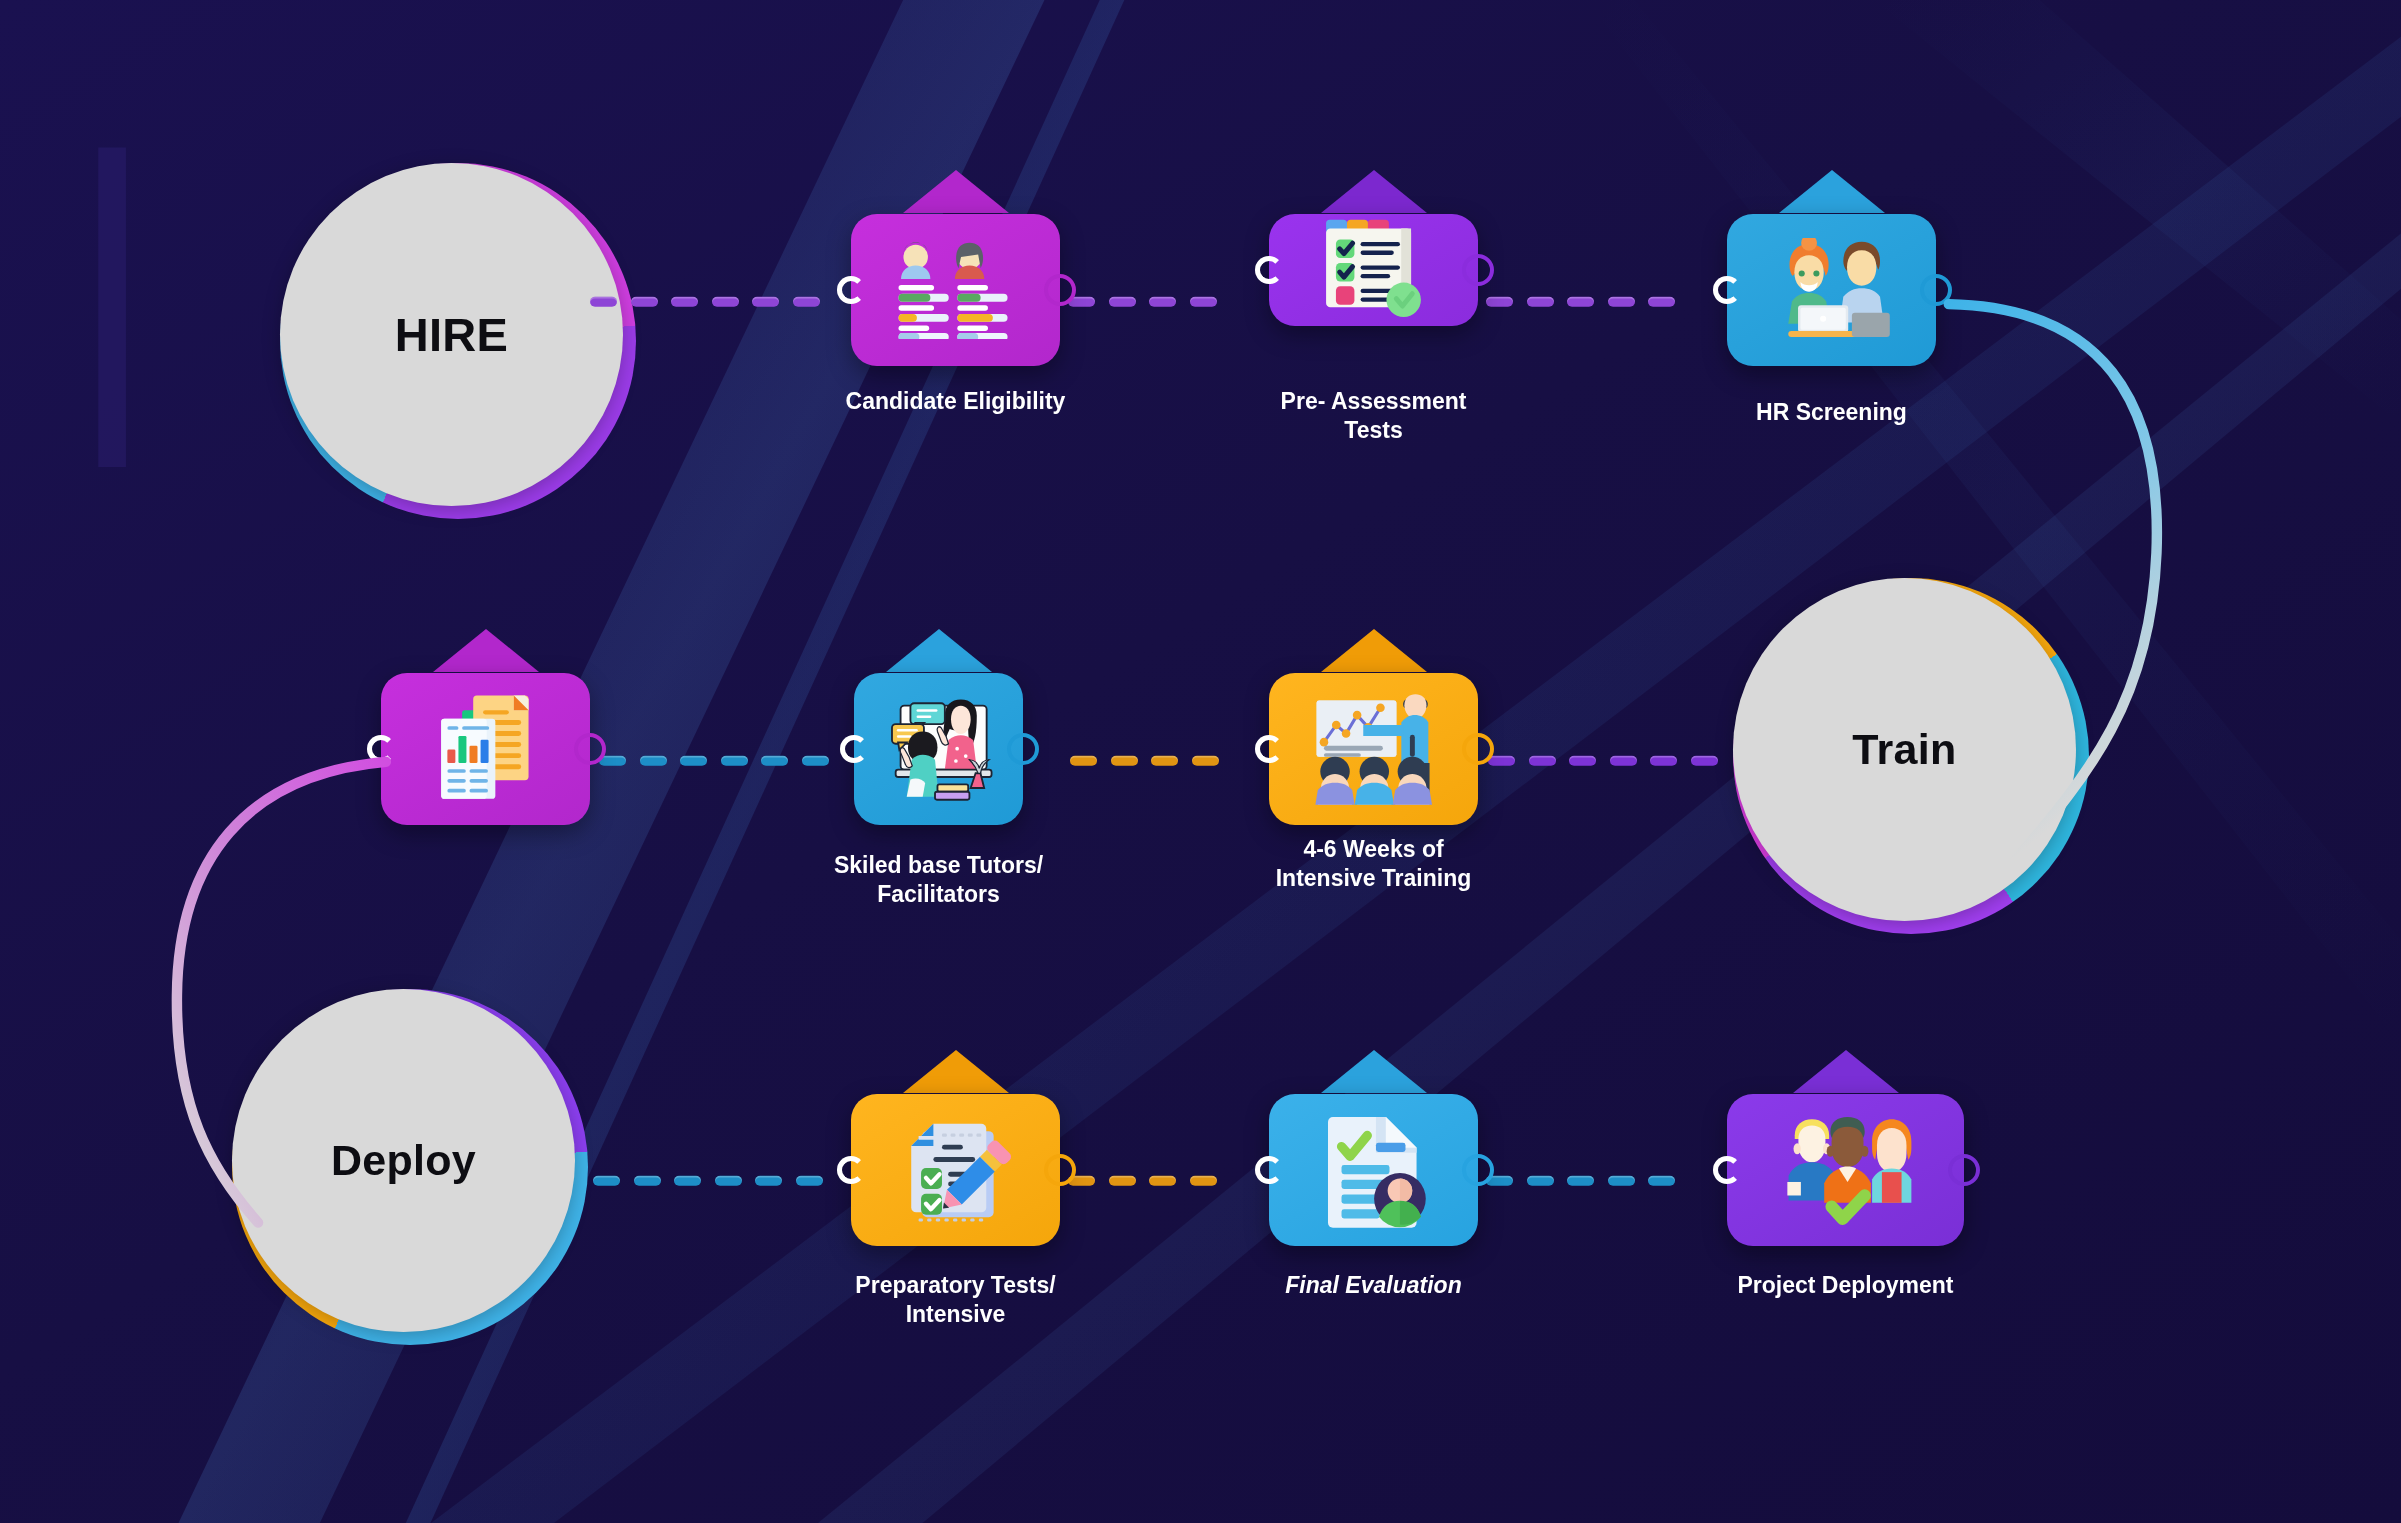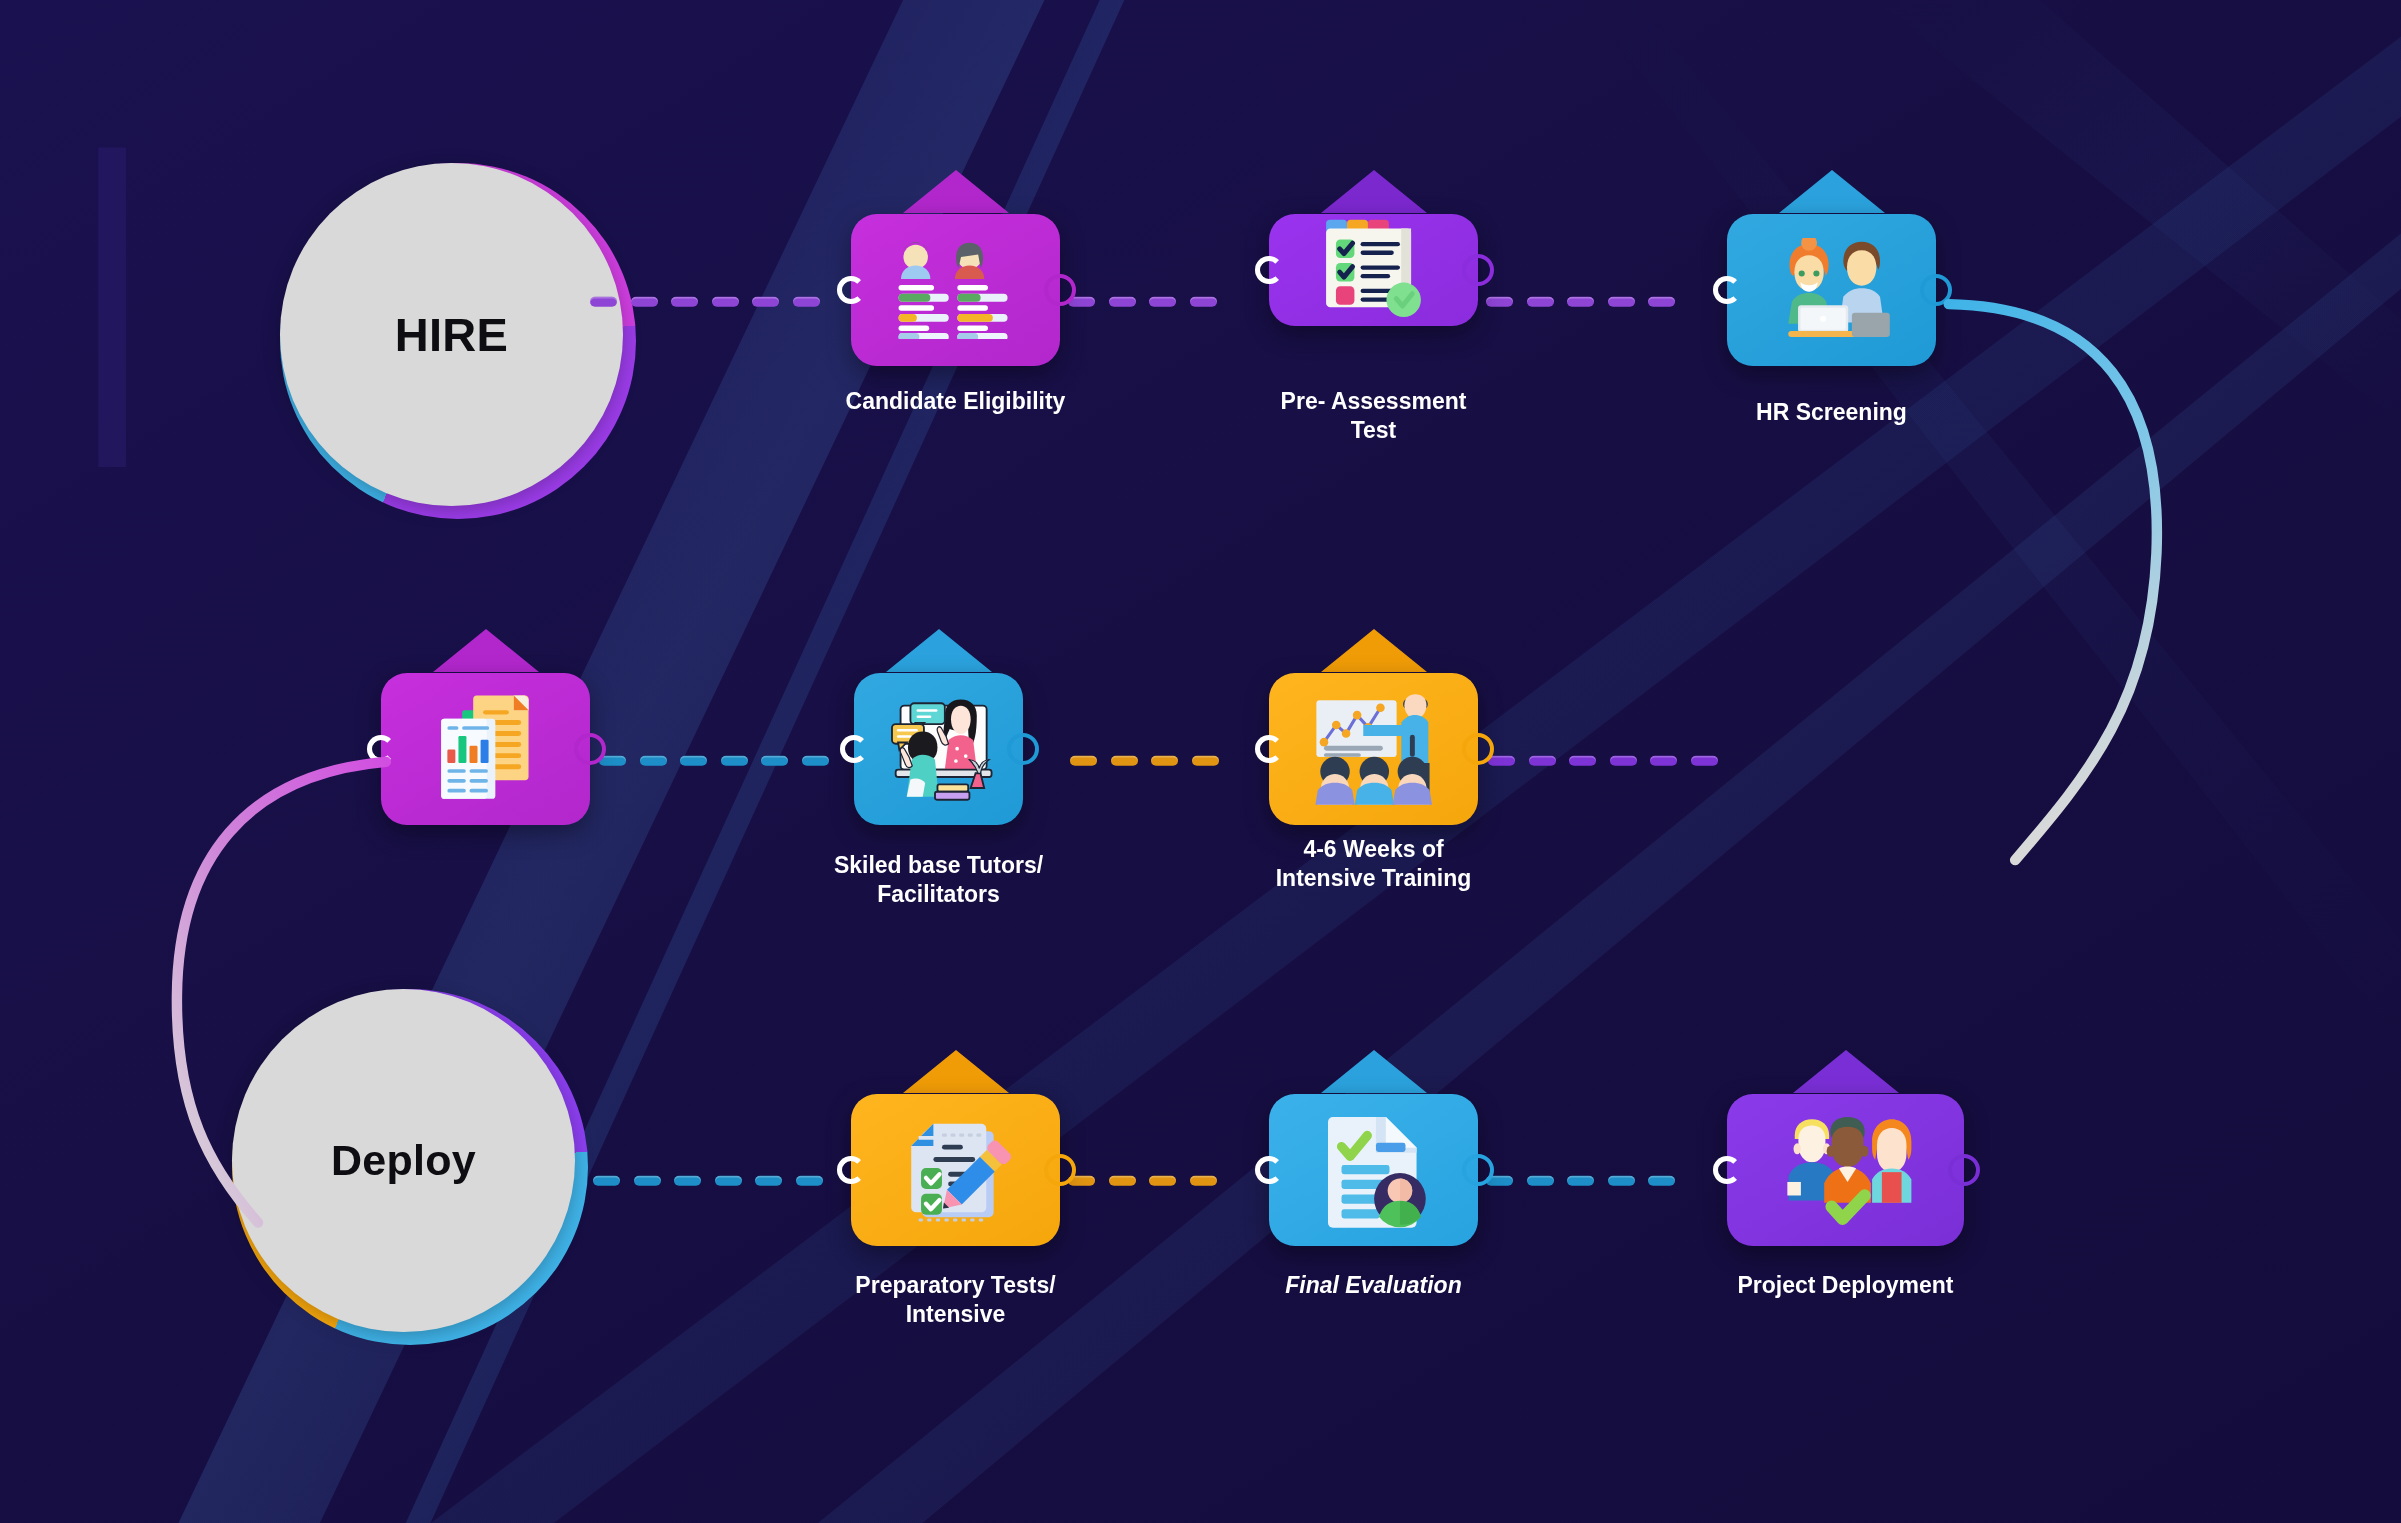--- a/index.html
+++ b/index.html
@@ -124,20 +124,26 @@
   <path d="M 628,1240 C 400,1260 290,1400 288,1620 C 286,1800 340,1900 420,1990" fill="none" stroke="url(#curveB)" stroke-width="17" stroke-linecap="round"></path>
 </svg>
 
 <div id="stage">
     <div class="hub" style="left: 280px; top: 163px; width: 356px; height: 356px;">
       <div class="hub-ring" style="background: conic-gradient(from -35deg, rgb(207, 62, 224) 0%, rgb(207, 62, 224) 33.3333%, rgb(155, 60, 232) 33.3333%, rgb(155, 60, 232) 66.6667%, rgb(63, 179, 232) 66.6667%, rgb(63, 179, 232) 100%);"></div>
       <div class="hub-disc" style="left: 0px; top: 0px; width: 343px; height: 343px;">
         <div class="hub-label" style="font-size: 47px;">HIRE</div>
       </div>
     </div>
+    <div class="hub" style="left: 1733px; top: 578px; width: 356px; height: 356px;">
+      <div class="hub-ring" style="background: conic-gradient(from -35deg, rgb(247, 168, 13) 0%, rgb(247, 168, 13) 25%, rgb(47, 182, 222) 25%, rgb(47, 182, 222) 50%, rgb(161, 63, 240) 50%, rgb(161, 63, 240) 75%, rgb(217, 62, 224) 75%, rgb(217, 62, 224) 100%);"></div>
+      <div class="hub-disc" style="left: 0px; top: 0px; width: 343px; height: 343px;">
+        <div class="hub-label" style="font-size: 43px;">Train</div>
+      </div>
+    </div>
     <div class="hub" style="left: 232px; top: 989px; width: 356px; height: 356px;">
       <div class="hub-ring" style="background: conic-gradient(from -35deg, rgb(140, 63, 240) 0%, rgb(140, 63, 240) 33.3333%, rgb(63, 179, 232) 33.3333%, rgb(63, 179, 232) 66.6667%, rgb(247, 168, 13) 66.6667%, rgb(247, 168, 13) 100%);"></div>
       <div class="hub-disc" style="left: 0px; top: 0px; width: 343px; height: 343px;">
         <div class="hub-label" style="font-size: 43px;">Deploy</div>
       </div>
     </div>
     <div class="dash" style="left: 590px; top: 302px; width: 259px;">
       <i style="left: 0px; width: 27px; background: rgb(142, 69, 214); box-shadow: rgba(255, 255, 255, 0.25) 0px 1.8px 0px inset;"></i>
       <i style="left: 41px; width: 27px; background: rgb(142, 69, 214); box-shadow: rgba(255, 255, 255, 0.25) 0px 1.8px 0px inset;"></i>
       <i style="left: 81px; width: 27px; background: rgb(142, 69, 214); box-shadow: rgba(255, 255, 255, 0.25) 0px 1.8px 0px inset;"></i>
@@ -268,21 +274,21 @@
  <rect x="74" y="132" width="48" height="7" rx="3.5" fill="#14224d"></rect>
  <circle cx="144" cy="136" r="28" fill="#7fe08f"></circle>
  <path d="M132 134l10 12 16-20" stroke="#6bd07e" stroke-width="8" fill="none" stroke-linecap="round" stroke-linejoin="round"></path>
 </svg>
         </div>
         <div class="port left"></div>
         <div class="port-ring" style="border-color: rgb(139, 44, 221);"></div>
       </div>
       <div class="node-label" style="top: 173px; font-size: 23px;">
         <div>Pre- Assessment</div>
-        <div>Test</div>
+        <div>Tests</div>
       </div>
     </div>
     <div class="node" style="left: 1727px; top: 214px; width: 209px; height: 152px;">
       <div class="node-peak" style="border-bottom: 43px solid rgb(43, 162, 221);"></div>
       <div class="node-card" style="background: linear-gradient(150deg, rgb(49, 168, 224), rgb(31, 154, 214));">
         <div class="node-art">
 <svg width="132" height="104" viewBox="0 0 215 170">
  <g>
   <path d="M38 44c0-22 14-34 32-34s32 12 32 34c0 8-2 14-5 18-2-14-10-20-10-20s-14 8-32 6c-6 9-9 12-12 14-3-4-5-10-5-18z" fill="#f07d2e"></path>
   <circle cx="70" cy="8" r="13" fill="#f59344"></circle>

